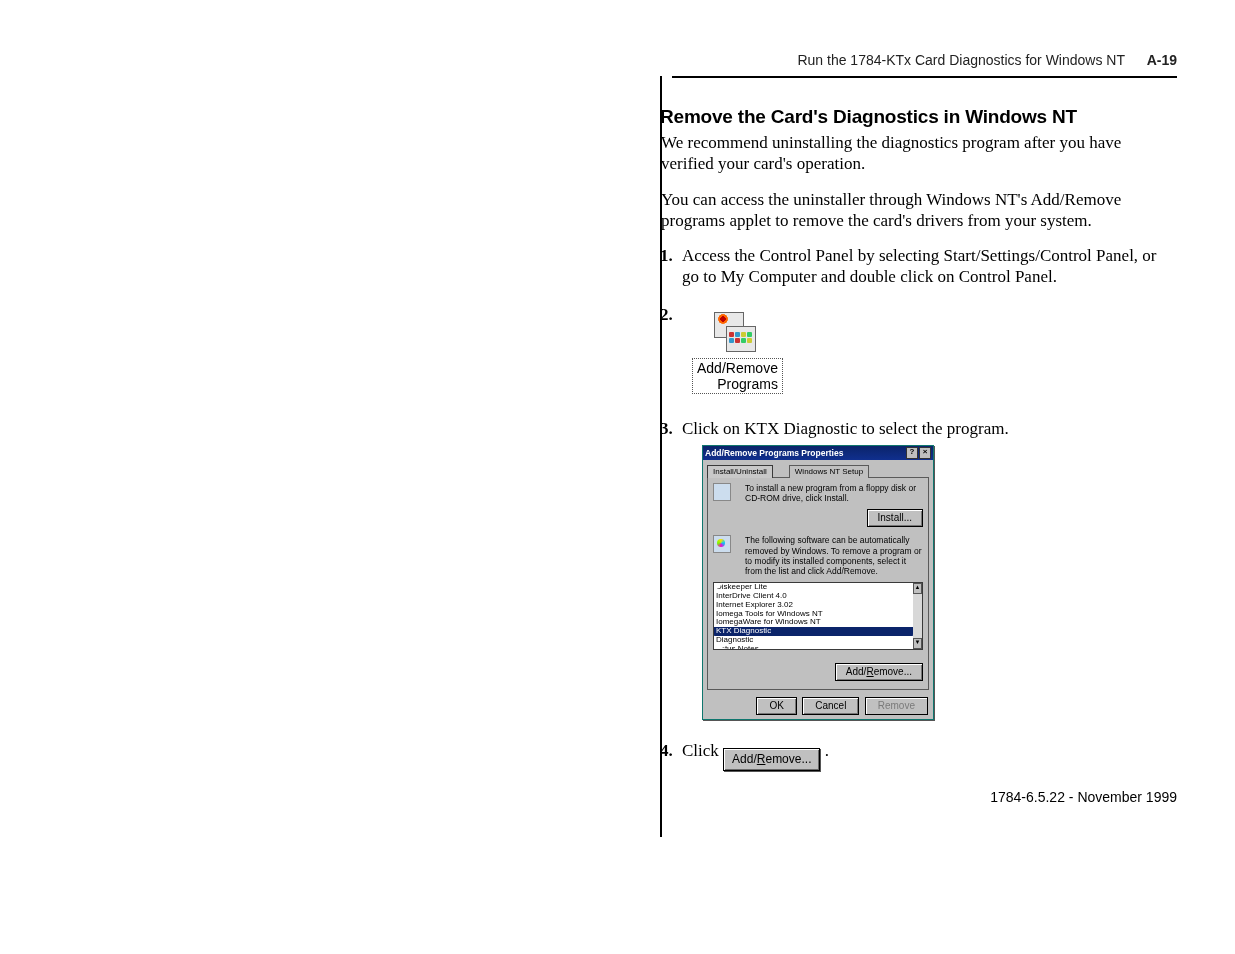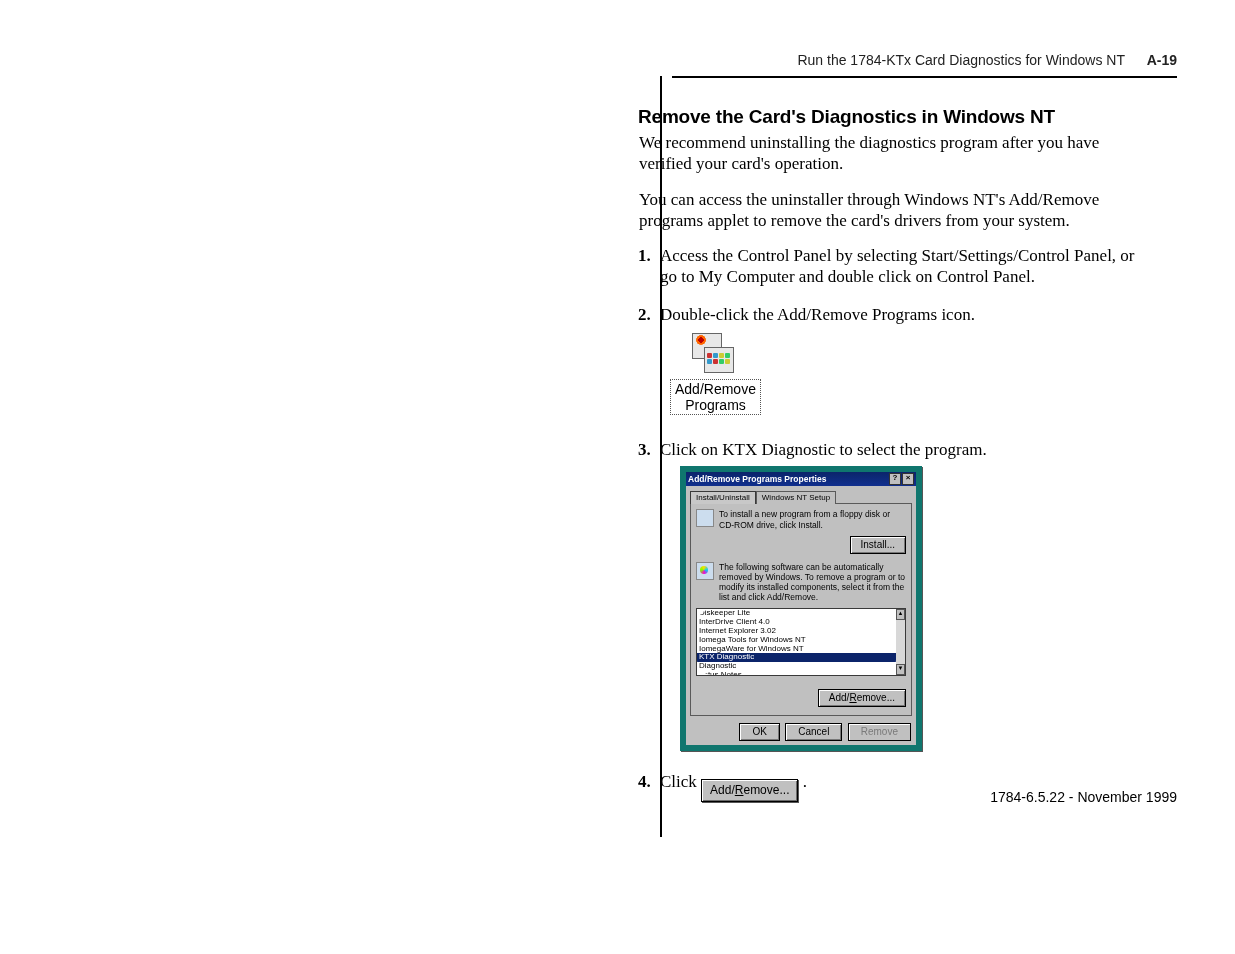--- a/index.html
+++ b/index.html
@@ -40,21 +40,21 @@
     position: absolute;
     top: 76px;
     left: 660px;
     width: 2px;
     height: 765px;
     background: #000;
   }
   .content {
     position: absolute;
     top: 100px;
-    left: 638px;
+    left: 660px;
     width: 502px;
   }
   .section-title {
     font-family: Arial, Helvetica, sans-serif;
     font-weight: bold;
     font-size: 19px;
     margin: 6px 0 4px 0;
     letter-spacing: -0.2px;
   }
   .para {
@@ -119,28 +119,29 @@
     width: 5px; height: 5px;
     border-radius: 1px;
   }
   .desk-icon .label {
     font-family: Tahoma, Arial, sans-serif;
     font-size: 14px;
     line-height: 1.15;
     border: 1px dotted #555;
     display: inline-block;
     padding: 1px 4px;
+    text-align: right;
   }
 
   
   .dialog {
     width: 230px;
     margin: 6px 0 4px 20px;
     background: #c0c0c0;
-    border: 6px solid #0f766e;
+    border: 1px solid #0f766e;
     font-family: Tahoma, "MS Sans Serif", Arial, sans-serif;
     font-size: 8.5px;
     color: #000;
     box-shadow: 1px 1px 0 #555;
   }
   .titlebar {
     background: linear-gradient(#0b246a, #102f8e);
     color: #fff;
     display: flex;
     align-items: center;
@@ -156,21 +157,21 @@
     margin-left: 1px;
     font-size: 8px;
     line-height: 8px;
     text-align: center;
     color: #000;
     font-weight: bold;
   }
   .tabs {
     display: flex;
     padding: 4px 4px 0 4px;
-    gap: 0;
+    gap: 16px;
   }
   .tab {
     border: 1px solid #5a5a5a;
     border-bottom: none;
     background: #c0c0c0;
     padding: 1px 5px;
     font-size: 8px;
     position: relative;
     top: 1px;
   }
@@ -180,21 +181,21 @@
     z-index: 2;
   }
   .panel {
     margin: 0 4px 4px 4px;
     border: 1px solid #5a5a5a;
     background: #c0c0c0;
     padding: 5px 5px 6px 5px;
   }
   .blurb {
     display: flex;
-    gap: 5px;
+    gap: 14px;
     margin-bottom: 6px;
   }
   .blurb .ic {
     width: 16px; height: 16px;
     flex: none;
     border: 1px solid #888;
     background: #cde;
     position: relative;
   }
   .blurb .ic.cd::after {
@@ -308,21 +309,20 @@
 
     <ol class="steps">
       <li>
         <span class="num">1.</span>
         <span class="body">Access the Control Panel by selecting Start/Settings/Control Panel, or go to My Computer and double click on Control Panel.</span>
       </li>
 
       <li>
         <span class="num">2.</span>
         <div class="body">
-          <div>Double-click the Add/Remove Programs icon.</div>
           <div class="desk-icon">
             <div class="graphic">
               <div class="box back"></div>
               <div class="burst"></div>
               <div class="box front"></div>
               <div class="dots">
                 <span style="background:#c33"></span>
                   <span style="background:#39c"></span>
                   <span style="background:#cc3"></span>
                   <span style="background:#3c6"></span>

